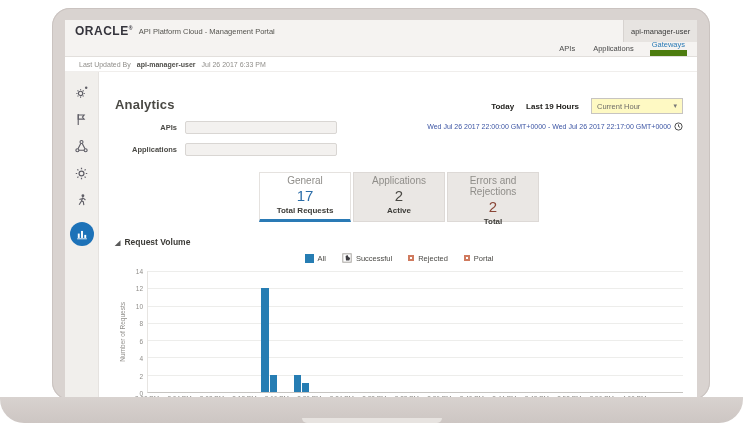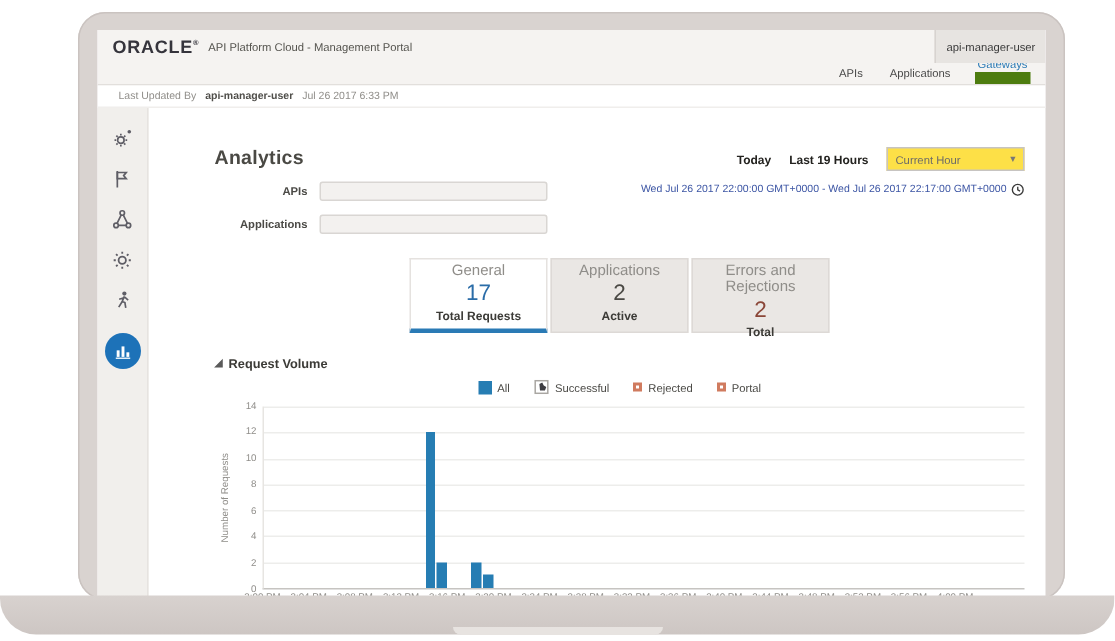--- a/index.html
+++ b/index.html
@@ -23,48 +23,48 @@
   .brand sup { font-size:5px; }
   .product { font-size:7.5px; color:#55544f; margin-left:6px; }
   .userchip { position:absolute; right:0; top:0; height:22px; width:74px;
     background:#e7e4e1; border-left:1px solid #d7d3d0; display:flex; align-items:center;
     padding-left:7px; font-size:7.5px; color:#3a3a3a; white-space:nowrap; overflow:hidden;
     cursor:pointer; }
   .tabsrow { height:15px; background:#f5f3f1; display:flex; justify-content:flex-end;
     align-items:flex-end; gap:14px; padding-right:10px; border-bottom:1px solid #e2dfdc;
     font-size:7.5px; color:#4a4a4a; }
   .tab { padding:1px 2px 3px; cursor:pointer; }
-  .tab.active { color:#2a7ab5; border-bottom:8px solid #4d7c0f; padding-bottom:1px;margin-top:27px; }
+  .tab.active { color:#2a7ab5; border-bottom:6px solid #4d7c0f; padding-bottom:1px;margin-top:27px; }
   .lastupdated { height:15px; display:flex; align-items:center; gap:6px;
     padding-left:14px; font-size:7px; color:#908e8a; border-bottom:1px solid #f0eeec;
     background:#fff; }
   .lu-user { color:#4f4e4a; font-weight:bold; }
   
-  .main { display:flex; height:327px;gap:28px; }
+  .main { display:flex; height:327px; }
   .sidebar { width:34px; background:#f1efec; border-right:1px solid #e6e3e0;
     display:flex; flex-direction:column; align-items:center; padding-top:13px; gap:12px; }
   .sideicon { width:15px; height:15px; color:#5f5e66; display:flex; align-items:center;
     justify-content:center; cursor:pointer; }
   .sideicon svg { width:100%; height:100%; }
   .sideicon.active { width:24px; height:24px; border-radius:50%; background:#1d72b8;
     color:#fff; margin-top:2px; }
   .sideicon.active svg { width:14px; height:14px; }
   .content { flex:1; position:relative; padding:0 14px 0 16px; }
   .pagetitle { margin-top:25px; font-size:13px; font-weight:bold; color:#4a4944;
     letter-spacing:.2px; }
   .formrow { display:flex; align-items:center; margin-top:9px; }
   .formlabel { width:70px; text-align:right; font-size:7.5px; font-weight:bold;
     color:#4b4a46; padding-right:8px; }
   .forminput { width:152px; height:13px; background:#f3f1ef; border:1px solid #d9d6d3;
     border-radius:2px; font-size:7.5px; padding:0 3px; color:#3c3b37; }
   
   .controls { position:absolute; right:14px; top:26px; }
   .controlsrow { display:flex; align-items:center; gap:12px; justify-content:flex-end; }
   .ctl-btn { font-size:8px; font-weight:bold; color:#23221f; cursor:pointer; }
-  .select { width:92px; height:16px; border:1px solid #c7c4c1; background:#fde047;
+  .select { width:92px; height:16px; border:1px solid #c7c4c1; background:#fef9c3;
     display:flex; align-items:center; justify-content:space-between; padding:0 5px;
     font-size:7.5px; color:#6e6c68; cursor:pointer; }
   .caret { font-size:7px; color:#777; }
   .daterange { margin-top:8px; font-size:7px; color:#3c55a4; display:flex;
     align-items:center; gap:3px; justify-content:flex-end; }
   
   .cards { display:flex; justify-content:center; margin-top:16px; gap:2px; }
   .card { width:92px; height:50px; text-align:center; background:#eae7e4;
     border:1px solid #ddd9d6; cursor:pointer; }
   .card.selected { background:#fff; border:1px solid #e5e2df;

